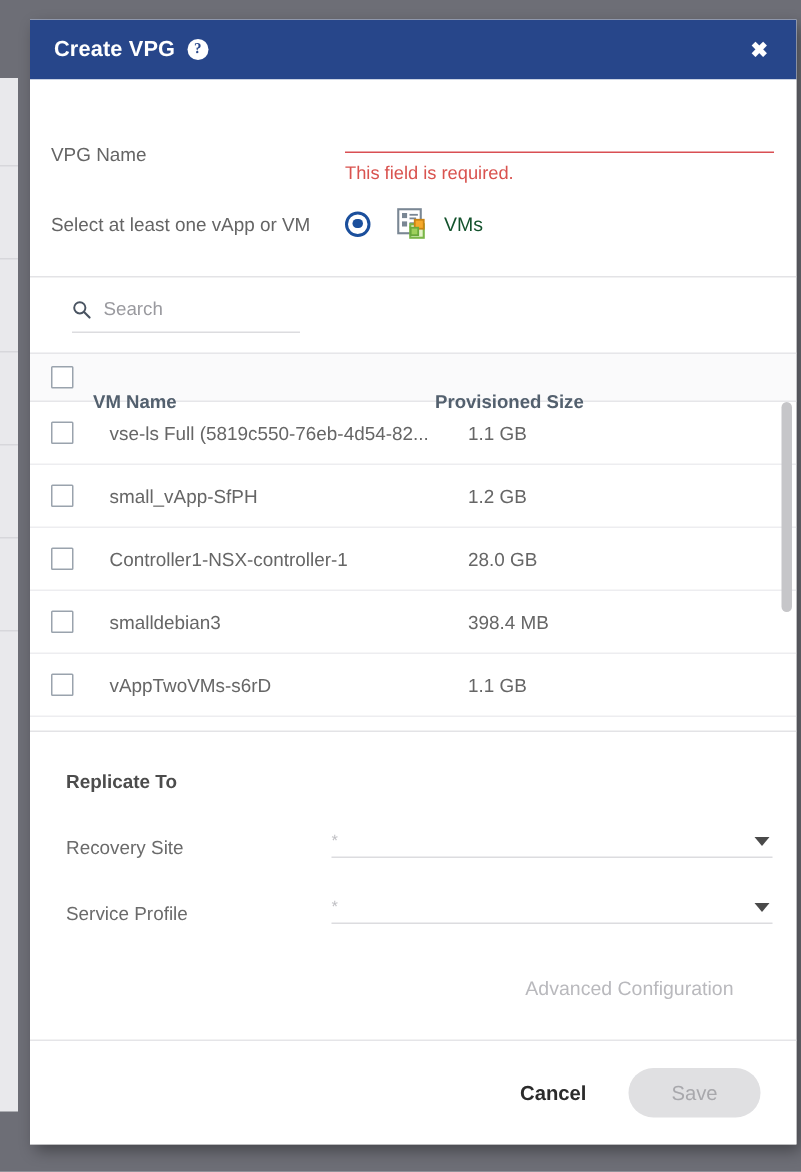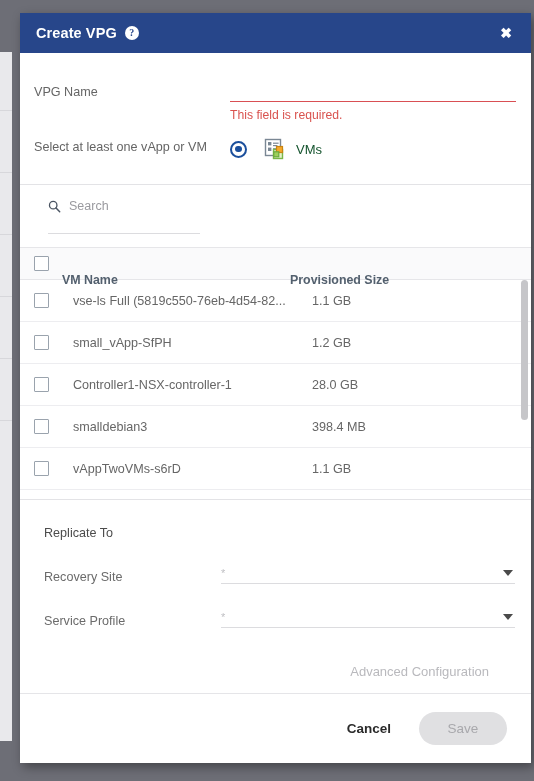--- a/index.html
+++ b/index.html
@@ -96,21 +96,21 @@
   .dlg-body {
     flex: 1 1 auto;
     display: flex;
     flex-direction: column;
     overflow: hidden;
     background: #fff;
   }
 
   .form-row {
     display: flex;
-    align-items: flex-start;
+    align-items: center;
     padding: 0 16px 0 14px;
   }
   .form-label {
     width: 196px;
     flex: 0 0 196px;
     color: #656565;
     font-size: 12.6px;
     padding-top: 3px;
     line-height: 16px;
   }
@@ -170,21 +170,21 @@
 
   
   .search-wrap {
     padding: 14px 0 0 28px;
   }
   .search-box {
     display: flex;
     align-items: center;
     width: 152px;
     border-bottom: 1px solid #dcdcdf;
-    padding-bottom: 20px;
+    padding-bottom: 8px;
   }
   .search-ico {
     width: 13px; height: 13px;
     flex: 0 0 auto;
     margin-right: 8px;
   }
   .search-input {
     border: 0;
     outline: 0;
     font-family: "Liberation Sans", sans-serif;
@@ -280,21 +280,21 @@
     cursor: pointer;
   }
 
   
   .replicate-wrap {
     padding: 0 16px 0 14px;
     margin-top: 26px;
   }
   .sec-title {
     font-size: 12.6px;
-    font-weight: normal;
+    font-weight: bold;
     color: #4c4c4c;
     padding-left: 10px;
   }
   .select-row {
     display: flex;
     align-items: flex-end;
     margin-top: 22px;
     padding-left: 10px;
     gap: 24px;
   }

